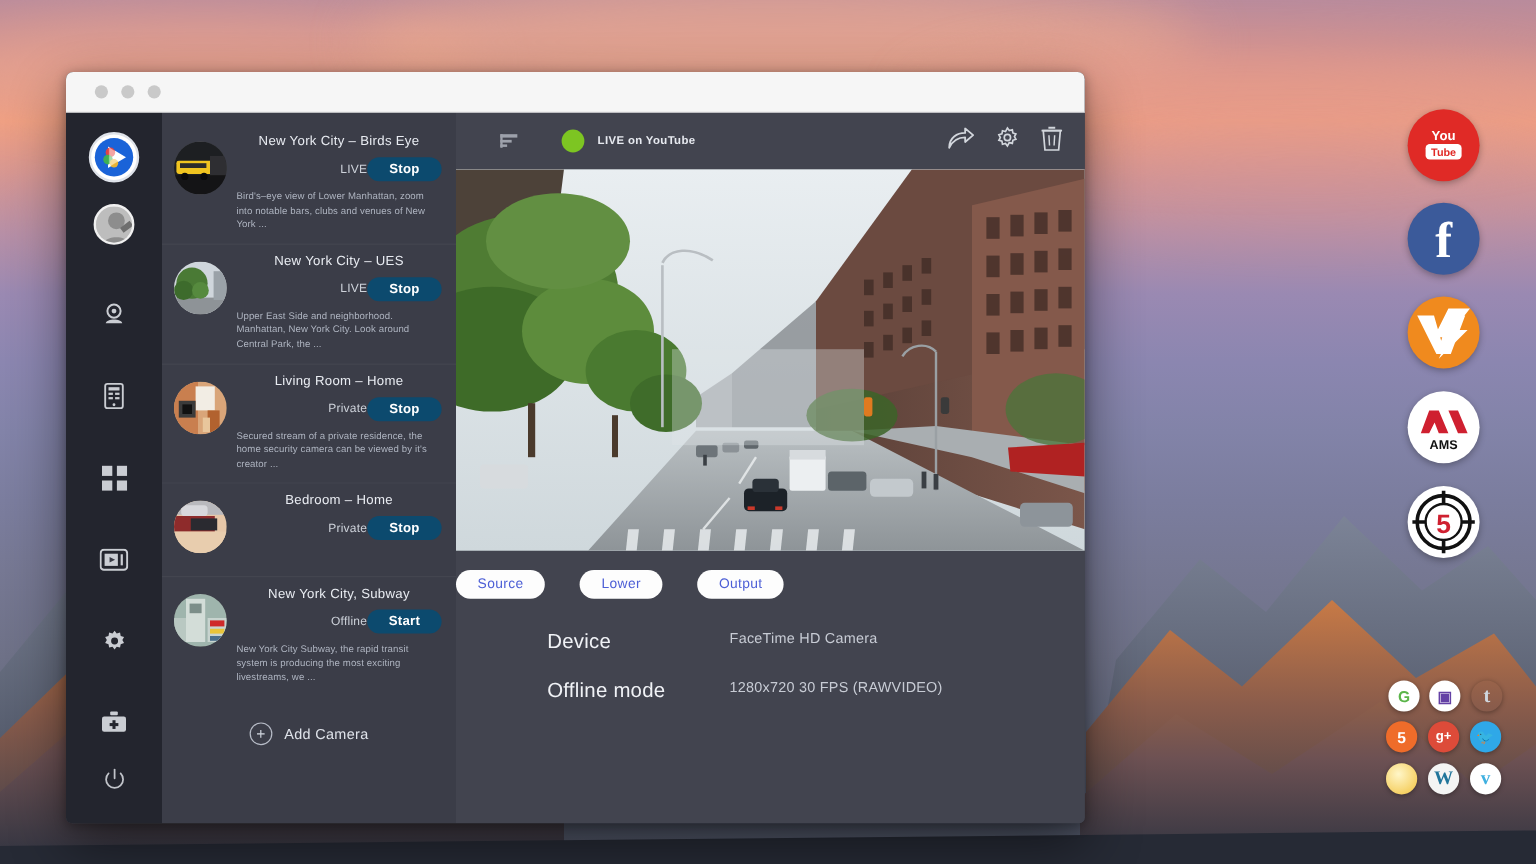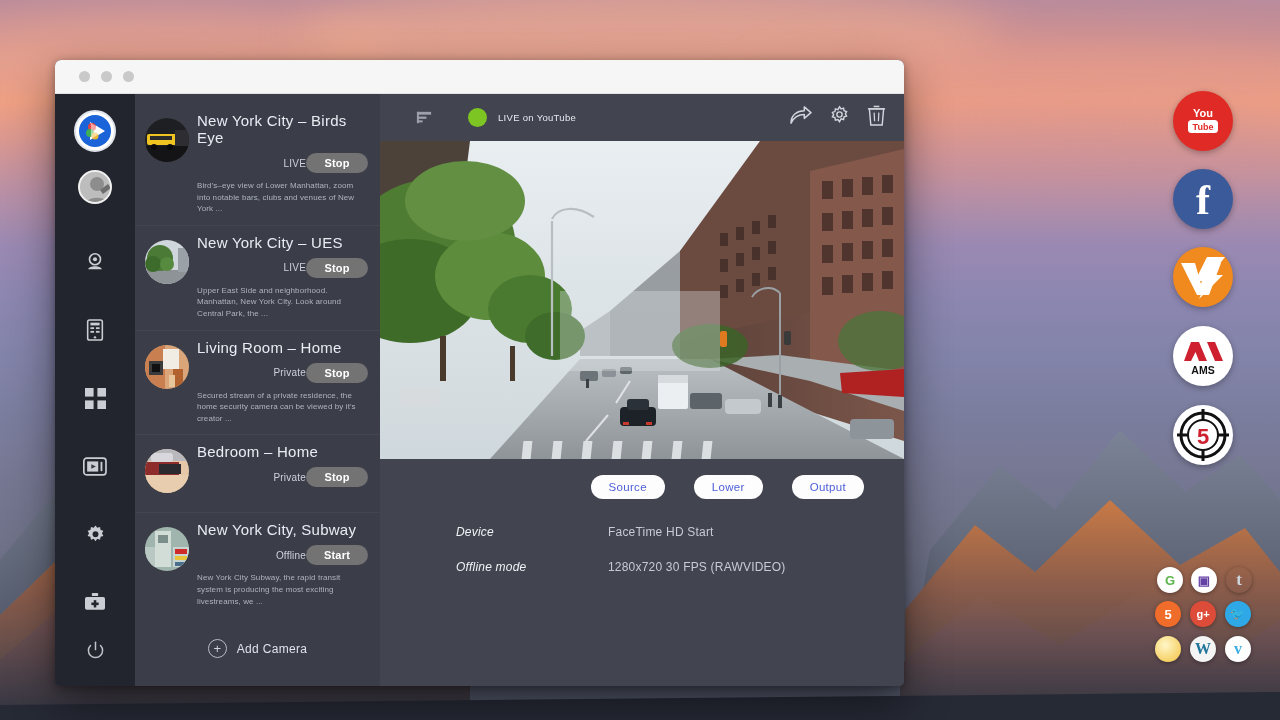--- a/index.html
+++ b/index.html
@@ -82,25 +82,25 @@
   .cam {
     position:relative; padding:8px 12px 10px 62px;
     min-height:78px;
   }
   .cam + .cam { border-top:1px solid rgba(255,255,255,.045); }
   .cam-thumb {
     position:absolute; left:10px; top:14px;
     width:44px; height:44px; border-radius:50%;
     overflow:hidden; background:#555;
   }
-  .cam-title { color:#e9ecf2; font-size:15px; letter-spacing:.25px; margin-bottom:7px; }
+  .cam-title { color:#e9ecf2; font-size:11px; letter-spacing:.25px; margin-bottom:7px;text-align:center; }
   .cam-row { display:flex; align-items:center; justify-content:flex-end; margin-bottom:7px; }
   .cam-state { color:#cdd2da; font-size:10px; letter-spacing:.2px; }
   .cam-btn {
-    background:#737373; color:#fff; border:none;
+    background:#0c4a6e; color:#fff; border:none;
     font-family:"Liberation Sans", sans-serif;
     font-size:11px; font-weight:bold; letter-spacing:.2px;
     padding:4px 16px; border-radius:11px; cursor:pointer;
     min-width:62px;
   }
   .cam-desc {
     color:#aeb4c0; font-size:8px; line-height:1.45; letter-spacing:.1px;
     padding-right:4px;
   }
   #add-camera {
@@ -117,42 +117,42 @@
 
   
   #main { flex:1; background:#42444f; display:flex; flex-direction:column; }
   #toolbar {
     height:47px; display:flex; align-items:center;
     padding:0 18px 0 0; position:relative;
   }
   #toolbar .tb-left { width:88px; display:flex; justify-content:center; opacity:.65; }
   #live-wrap { display:flex; align-items:center; gap:11px; }
   #live-dot { width:19px; height:19px; border-radius:50%; background:#7dc522; }
-  #live-text { color:#e7eaf0; font-size:9.5px; letter-spacing:.3px; }
+  #live-text { color:#e7eaf0; font-size:9.5px; letter-spacing:.3px;font-weight:bold; }
   #tb-icons { margin-left:auto; display:flex; align-items:center; gap:17px; opacity:.9; }
 
   #video {
     height:318px; margin:0; position:relative; overflow:hidden;
     background:#9aa3a8;
   }
 
   #pills {
-    display:flex; justify-content:flex-end; gap:29px;
+    display:flex; gap:29px;
     padding:16px 40px 0 0;
   }
   .pill {
     background:#fdfdfd; color:#4d5fd6;
     border:none; font-family:"Liberation Sans", sans-serif;
     font-size:11.5px; letter-spacing:.3px;
     padding:6px 18px; border-radius:13px; cursor:pointer;
   }
 
   #info { padding:26px 0 0 76px; }
   .info-row { display:flex; margin-bottom:21px; }
-  .info-k { width:152px; color:#f0f2f6; font-size:12px; letter-spacing:.2px;font-style:italic; }
+  .info-k { width:152px; color:#f0f2f6; font-size:17px; letter-spacing:.2px; }
   .info-v { color:#c7cbd4; font-size:12px; letter-spacing:.2px; }
 
   
   .dock-ico {
     position:absolute; border-radius:50%;
     display:flex; align-items:center; justify-content:center;
     box-shadow:0 2px 6px rgba(0,0,0,.3);
     overflow:hidden;
   }
   .mini-ico {
@@ -620,21 +620,21 @@
 
       <div id="pills">
         <button class="pill">Source</button>
         <button class="pill">Lower</button>
         <button class="pill">Output</button>
       </div>
 
       <div id="info">
         <div class="info-row">
           <span class="info-k">Device</span>
-          <span class="info-v">FaceTime HD Start</span>
+          <span class="info-v">FaceTime HD Camera</span>
         </div>
         <div class="info-row">
           <span class="info-k">Offline mode</span>
           <span class="info-v">1280x720 30 FPS (RAWVIDEO)</span>
         </div>
       </div>
     </div>
   </div>
 
 </div>

